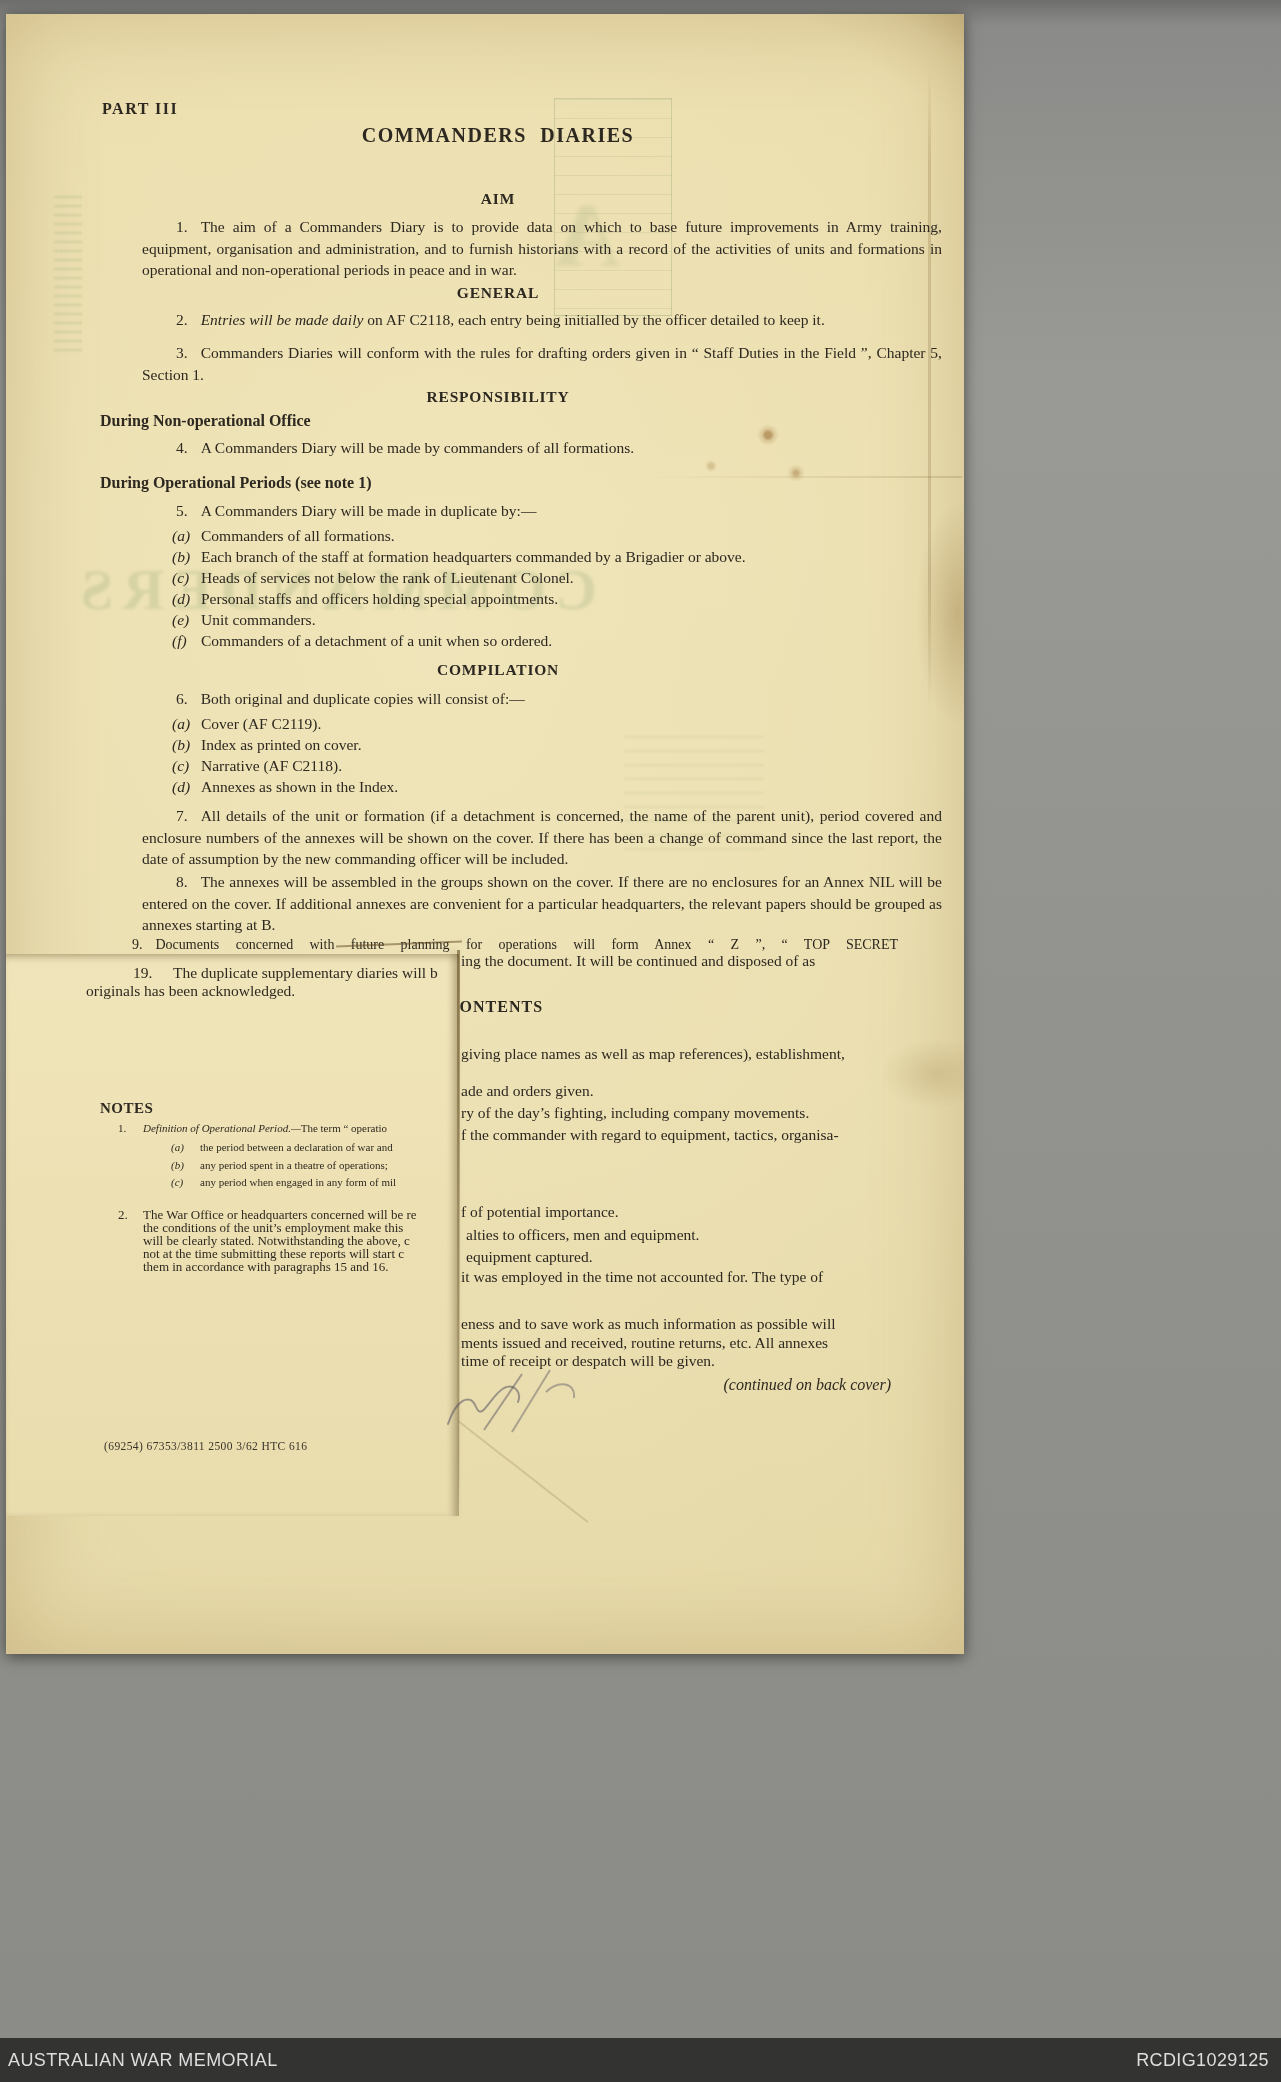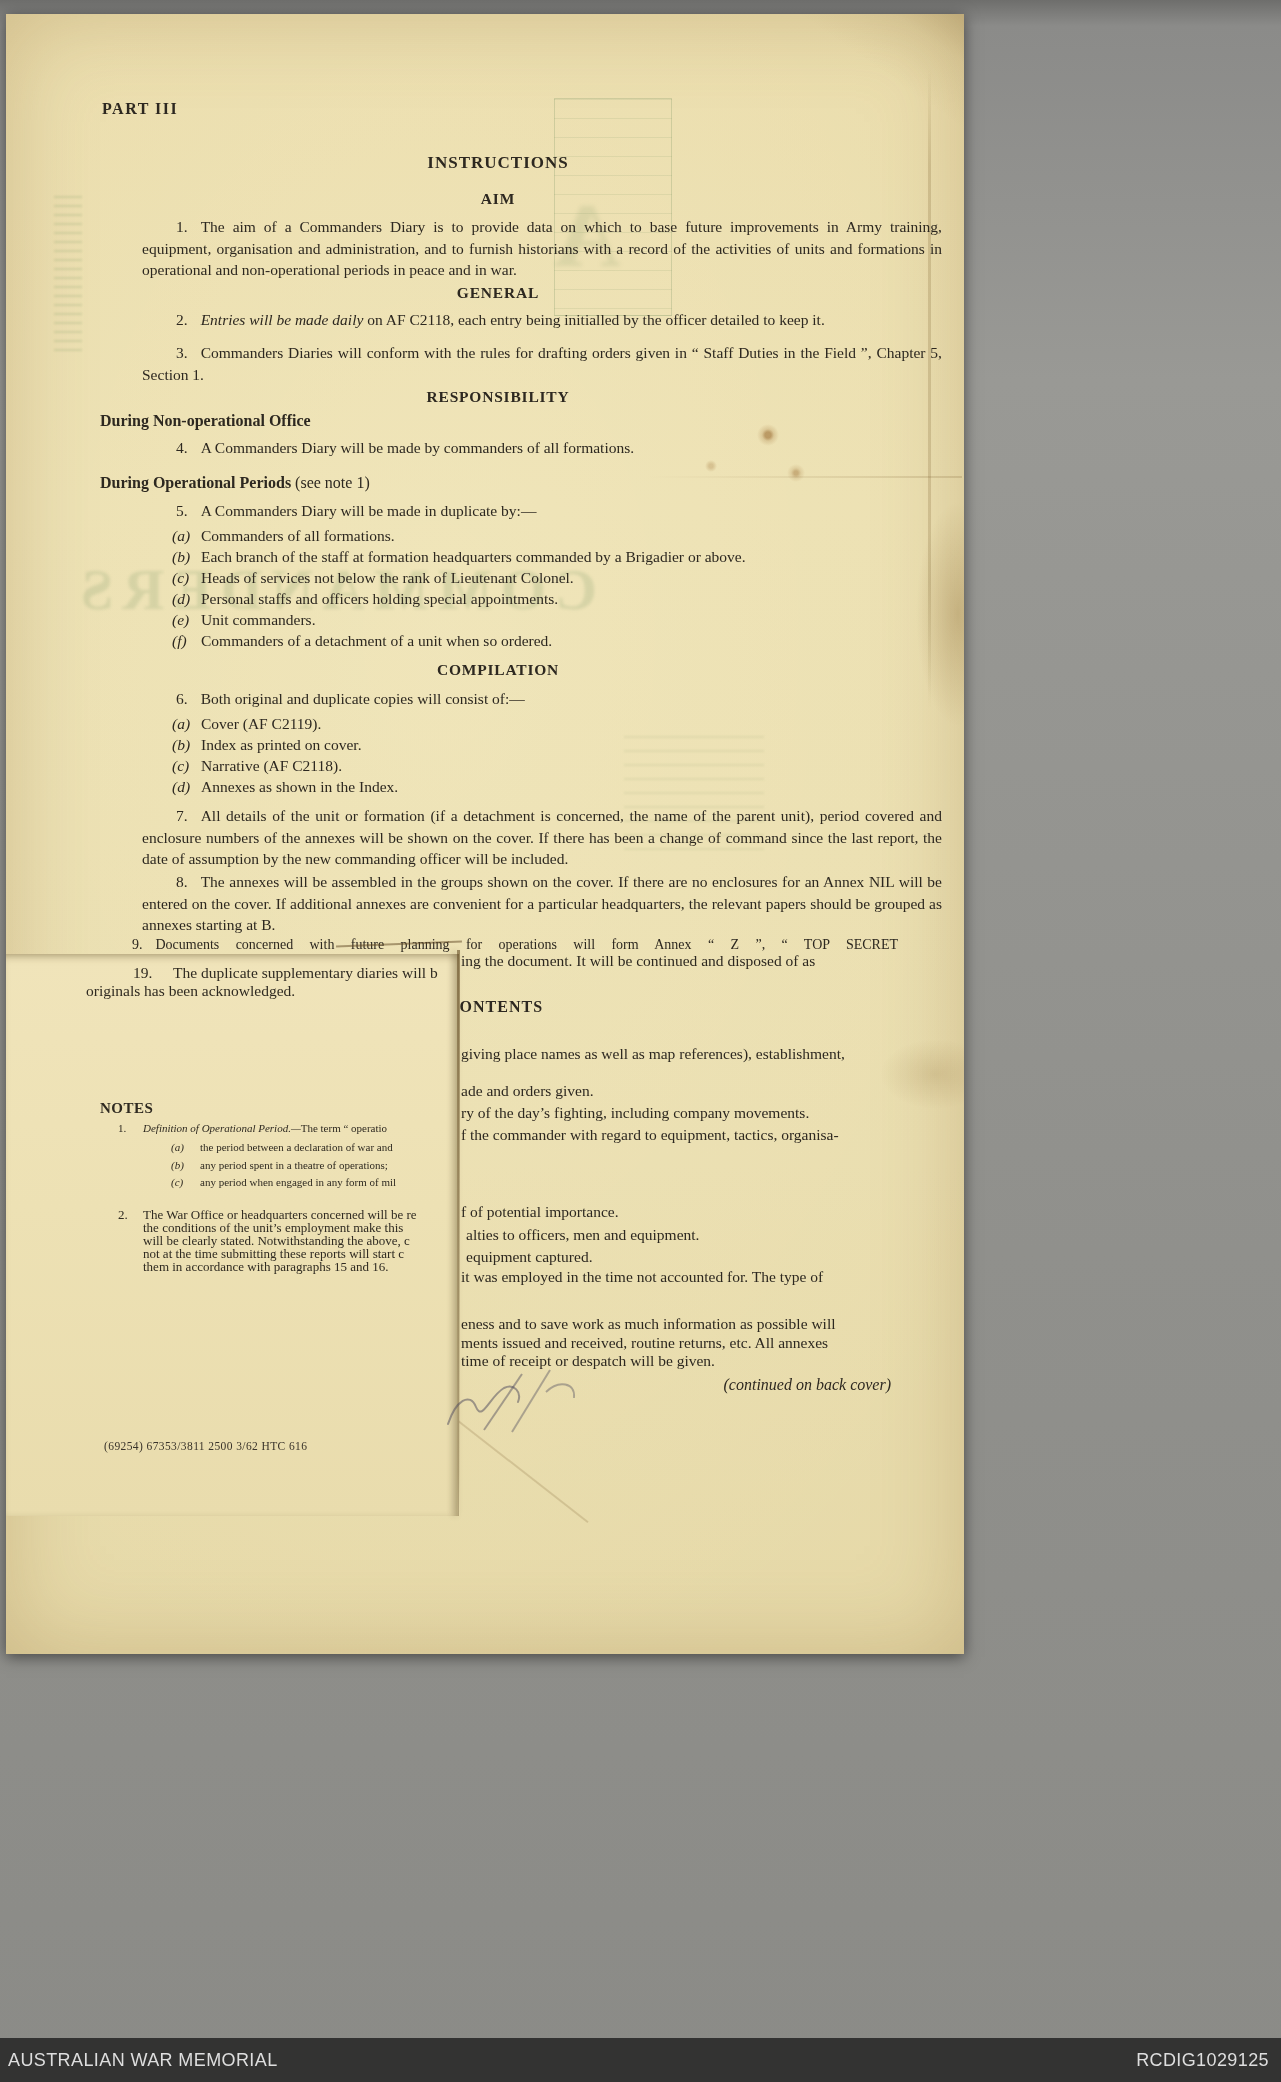--- a/index.html
+++ b/index.html
@@ -51,21 +51,21 @@
 
   
   .part { left:96px; top:86px; font-weight:bold; font-size:16px; letter-spacing:1.5px; }
   .title { left:92px; top:110px; width:800px; text-align:center; font-weight:bold; font-size:20px; letter-spacing:1.5px; word-spacing:7px; }
   .subtitle { left:92px; top:139px; width:800px; text-align:center; font-weight:bold; font-size:17px; letter-spacing:1px; }
   .shead { left:92px; width:800px; text-align:center; font-weight:bold; font-size:15.5px; letter-spacing:0.8px; }
   p.body { position:absolute; left:92px; width:800px; text-align:justify; font-size:15.5px; line-height:21.5px; text-indent:34px;margin-left:44px; }
   .pnum { margin-right:13px; }
   .it { font-style:italic; }
   .sidehead { left:94px; font-weight:bold; font-size:16px; white-space:nowrap; }
-  .sidehead .plain { font-weight:normal; }
+  .sidehead .plain { font-weight:bold; }
   .li { position:absolute; left:166px; font-size:15.5px; white-space:nowrap; }
   .li .tag { display:inline-block; width:29px; font-style:italic; }
   .p9line { position:absolute; left:92px; top:923px; width:800px; text-align:justify; font-size:14px; text-indent:34px; white-space:normal;font-family:Liberation Serif, serif; }
   .p9line::after { content:""; display:inline-block; width:100%; }
   .tear-crease { position:absolute; left:330px; top:929px; width:126px; height:2px;
     background:rgba(95,72,35,0.5); transform:rotate(-2.2deg); }
 
   .frag { position:absolute; left:455px; font-size:15.5px; white-space:nowrap; }
   .contents-head { position:absolute; left:441px; top:984px; font-weight:bold; font-size:16px; letter-spacing:1px; }
   .continued { position:absolute; left:455px; top:1362px; width:430px; text-align:right; font-style:italic; font-size:16px; }
@@ -107,21 +107,21 @@
   <div class="crease-v"></div>
   <div class="crease-h"></div>
   <div class="crease-diag"></div>
   <div class="ghost-grid"></div>
   <div class="ghost-col"></div>
   <div class="ghost-block"></div>
   <div class="ghost ghost-letter">A</div>
   <div class="ghost ghost-title">COMMANDERS</div>
 
   <div class="abs part">PART III</div>
-  <div class="abs subtitle">INSTRUCTIONS</div>
+  <div class="abs title">COMMANDERS DIARIES</div>
 
   <div class="abs shead" style="top:176px">AIM</div>
   <p class="body" style="top:202px"><span class="pnum">1.</span><span>The aim of a Commanders Diary is to provide data on which to base future improvements in Army training, equipment, organisation and administration, and to furnish historians with a record of the activities of units and formations in operational and non-operational periods in peace and in war.</span></p>
 
   <div class="abs shead" style="top:270px">GENERAL</div>
   <p class="body" style="top:295px"><span class="pnum">2.</span><span class="it">Entries will be made daily</span><span> on AF C2118, each entry being initialled by the officer detailed to keep it.</span></p>
   <p class="body" style="top:328px"><span class="pnum">3.</span><span>Commanders Diaries will conform with the rules for drafting orders given in “ Staff Duties in the Field ”, Chapter 5, Section 1.</span></p>
 
   <div class="abs shead" style="top:374px">RESPONSIBILITY</div>
   <div class="abs sidehead" style="top:398px">During Non-operational Office</div>

